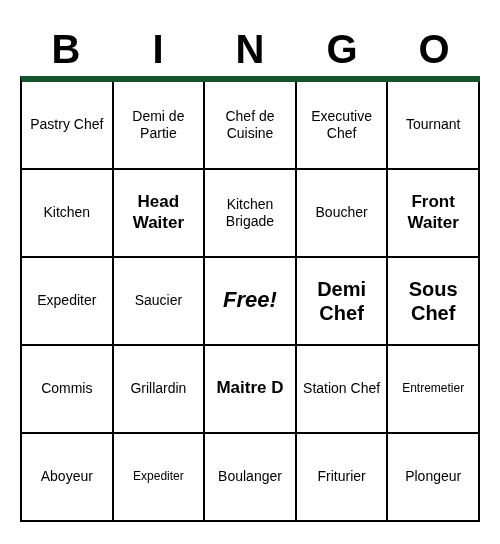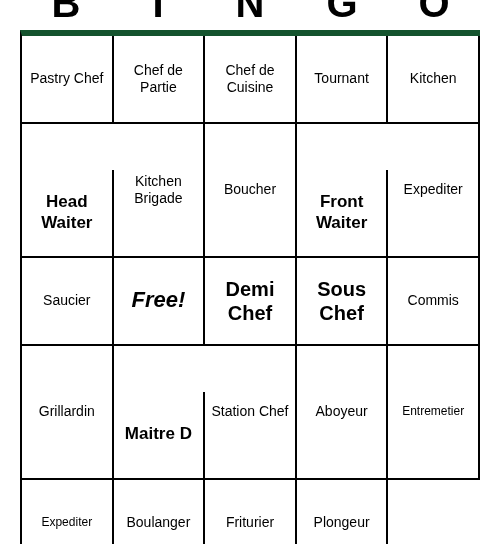--- a/index.html
+++ b/index.html
@@ -63,57 +63,57 @@
     }
 
     .bingo-cell.large-text {
       font-size: 20px;
       font-weight: bold;
     }
 
     .bingo-cell.medium-text {
       font-size: 17px;
       font-weight: bold;
-      margin-top: 46px;
     }
 
     .bingo-cell.small-text {
       font-size: 12px;
     }
   </style>
 </head>
 <body>
 
 <div class="bingo-card">
   <div class="bingo-header">
   <div class="bingo-header-cell">B</div>
       <div class="bingo-header-cell">I</div>
       <div class="bingo-header-cell">N</div>
       <div class="bingo-header-cell">G</div>
       <div class="bingo-header-cell">O</div>
     </div>
   <div class="bingo-grid">
   <div class="bingo-cell">Pastry Chef</div>
-      <div class="bingo-cell">Chef de Partie</div>
+      <div class="bingo-cell">Demi de Partie</div>
       <div class="bingo-cell">Chef de Cuisine</div>
+      <div class="bingo-cell">Executive Chef</div>
       <div class="bingo-cell">Tournant</div>
       <div class="bingo-cell">Kitchen</div>
       <div class="bingo-cell medium-text">Head Waiter</div>
       <div class="bingo-cell">Kitchen Brigade</div>
       <div class="bingo-cell">Boucher</div>
       <div class="bingo-cell medium-text">Front Waiter</div>
       <div class="bingo-cell">Expediter</div>
       <div class="bingo-cell">Saucier</div>
       <div class="bingo-cell free">Free!</div>
       <div class="bingo-cell large-text">Demi Chef</div>
       <div class="bingo-cell large-text">Sous Chef</div>
       <div class="bingo-cell">Commis</div>
       <div class="bingo-cell">Grillardin</div>
       <div class="bingo-cell medium-text">Maitre D</div>
       <div class="bingo-cell">Station Chef</div>
+      <div class="bingo-cell small-text">Entremetier</div>
       <div class="bingo-cell">Aboyeur</div>
-      <div class="bingo-cell small-text">Entremetier</div>
       <div class="bingo-cell small-text">Expediter</div>
       <div class="bingo-cell">Boulanger</div>
       <div class="bingo-cell">Friturier</div>
       <div class="bingo-cell">Plongeur</div>
     </div>
 </div>
 
 </body></html>

